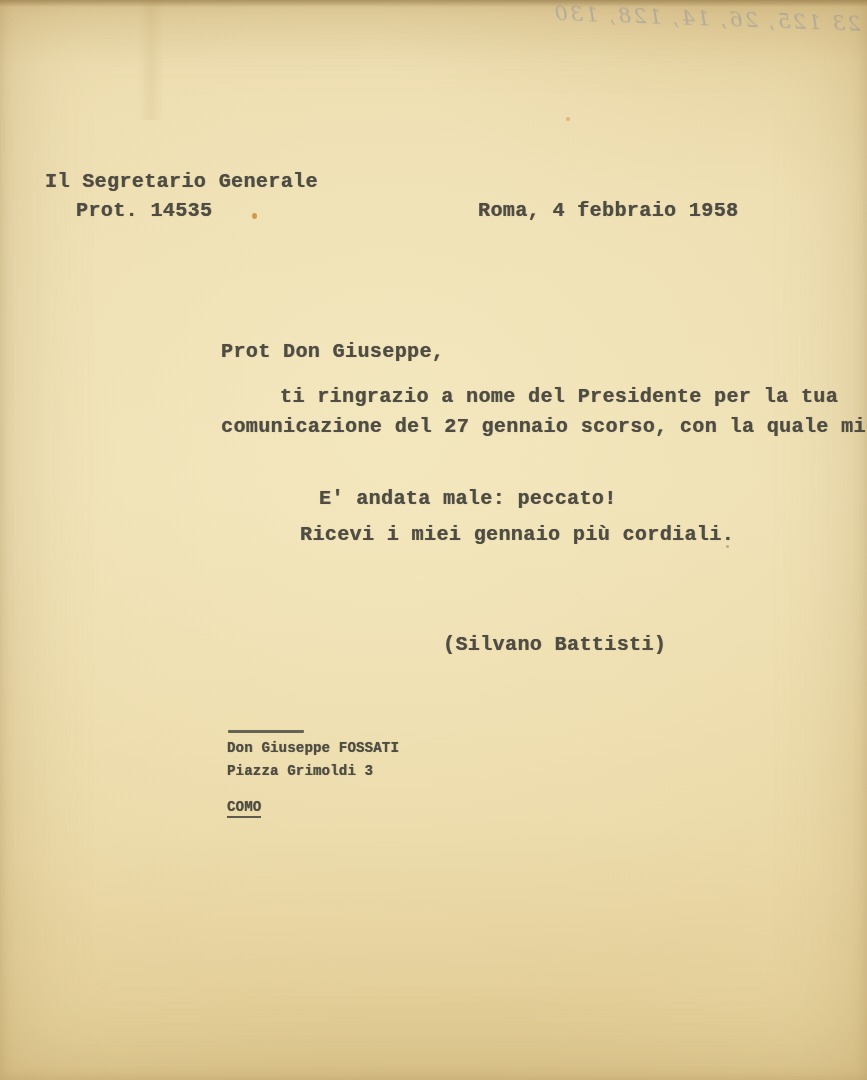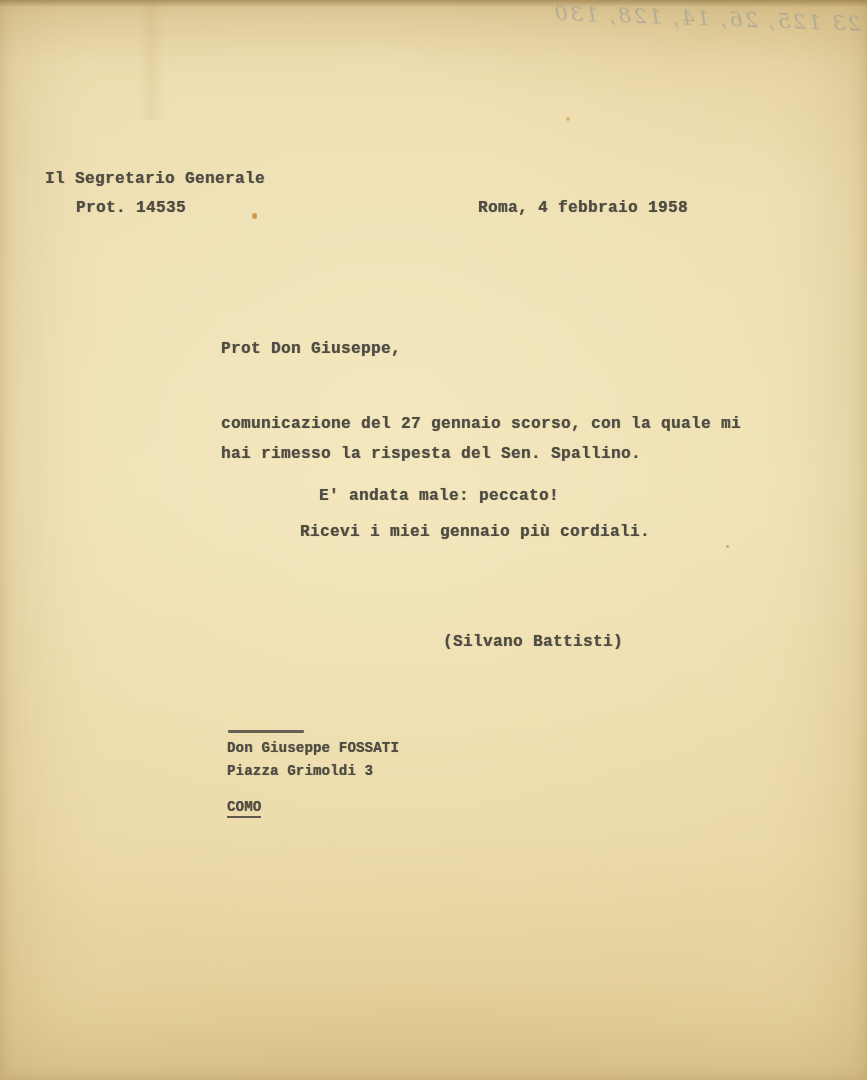--- a/index.html
+++ b/index.html
@@ -35,21 +35,21 @@
   .fold {
     position: absolute;
     left: 138px; top: 0;
     width: 26px; height: 120px;
     background: linear-gradient(90deg, rgba(170,140,80,0) 0%, rgba(170,140,80,0.12) 50%, rgba(170,140,80,0) 100%);
     pointer-events: none;
   }
   .ink {
     position: absolute;
     color: #4e4c43;
-    font-size: 16px;
+    font-size: 20px;
     font-weight: bold;
     letter-spacing: 0.4px;
     white-space: pre;
     text-shadow:
       0.5px 0.4px 0.7px rgba(62,60,50,0.55),
       -0.2px 0 0.5px rgba(62,60,50,0.30);
   }
   .recipient-ink {
     font-size: 14px;
     letter-spacing: 0.2px;
@@ -115,24 +115,24 @@
   <div class="ink" style="left:76px; top:199px;">Prot. 14535</div>
 
   <div class="speck speck-orange"></div>
   <div class="speck speck-small"></div>
   <div class="speck speck-dot"></div>
 
   <div class="ink" style="left:478px; top:199px;">Roma, 4 febbraio 1958</div>
 
   <div class="ink" style="left:221px; top:340px;">Prot Don Giuseppe,</div>
 
+  <div class="ink" style="left:280px; top:385px;">ti ringrazio a nome del Presidente per la tua</div>
 
   <div class="ink" style="left:221px; top:415px;">comunicazione del 27 gennaio scorso, con la quale mi</div>
 
-  <div class="ink" style="left:221px; top:445px;">hai rimesso la rispesta del Sen. Spallino.</div>
 
   <div class="ink" style="left:299px; top:487px;margin-left:20px;">E' andata male: peccato!</div>
 
   <div class="ink" style="left:300px; top:523px;">Ricevi i miei gennaio più cordiali.</div>
 
   <div class="ink" style="left:443px; top:633px;">(Silvano Battisti)</div>
 
   <div class="overline-dash"></div>
 
   <div class="ink recipient-ink" style="left:227px; top:740px;">Don Giuseppe FOSSATI</div>

